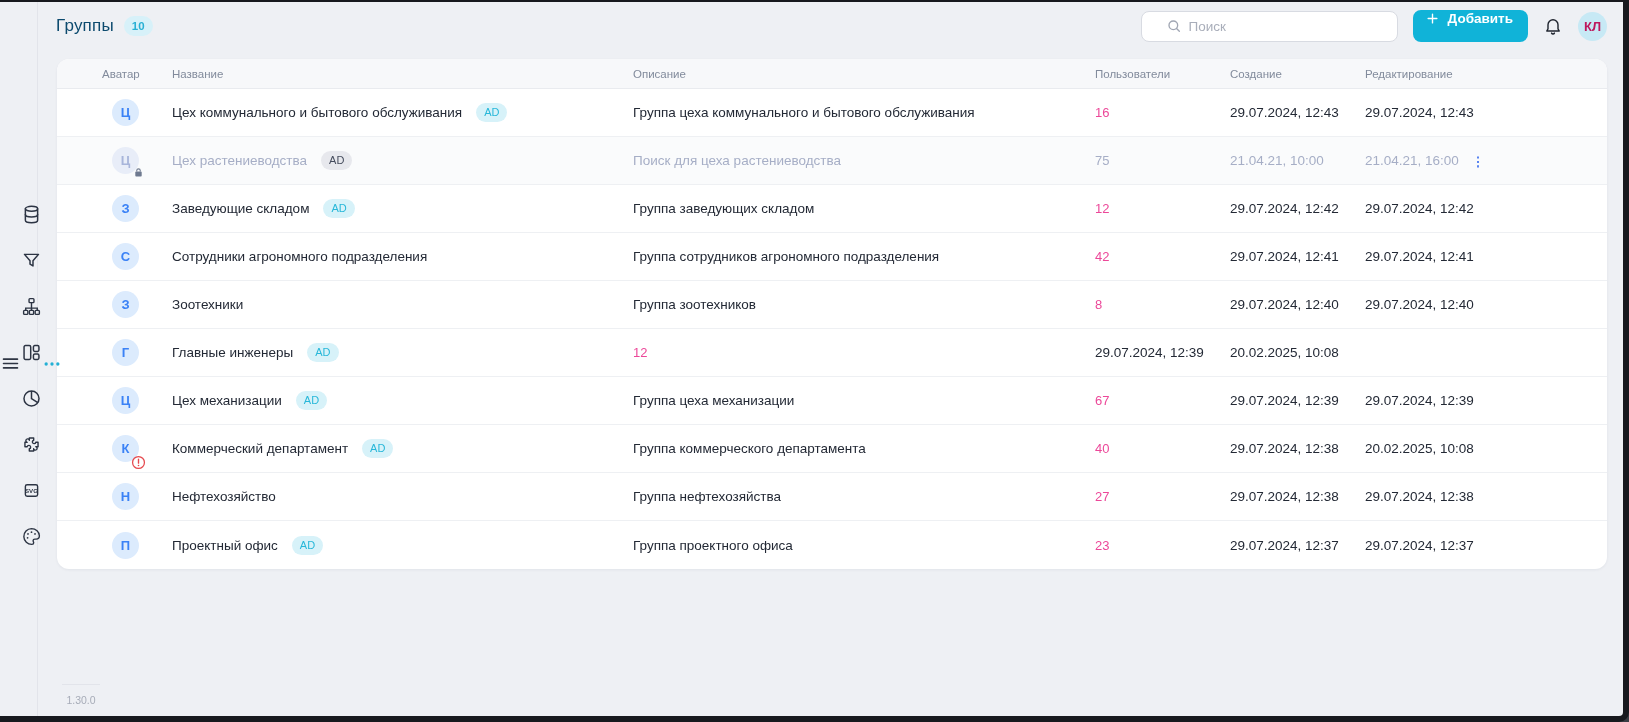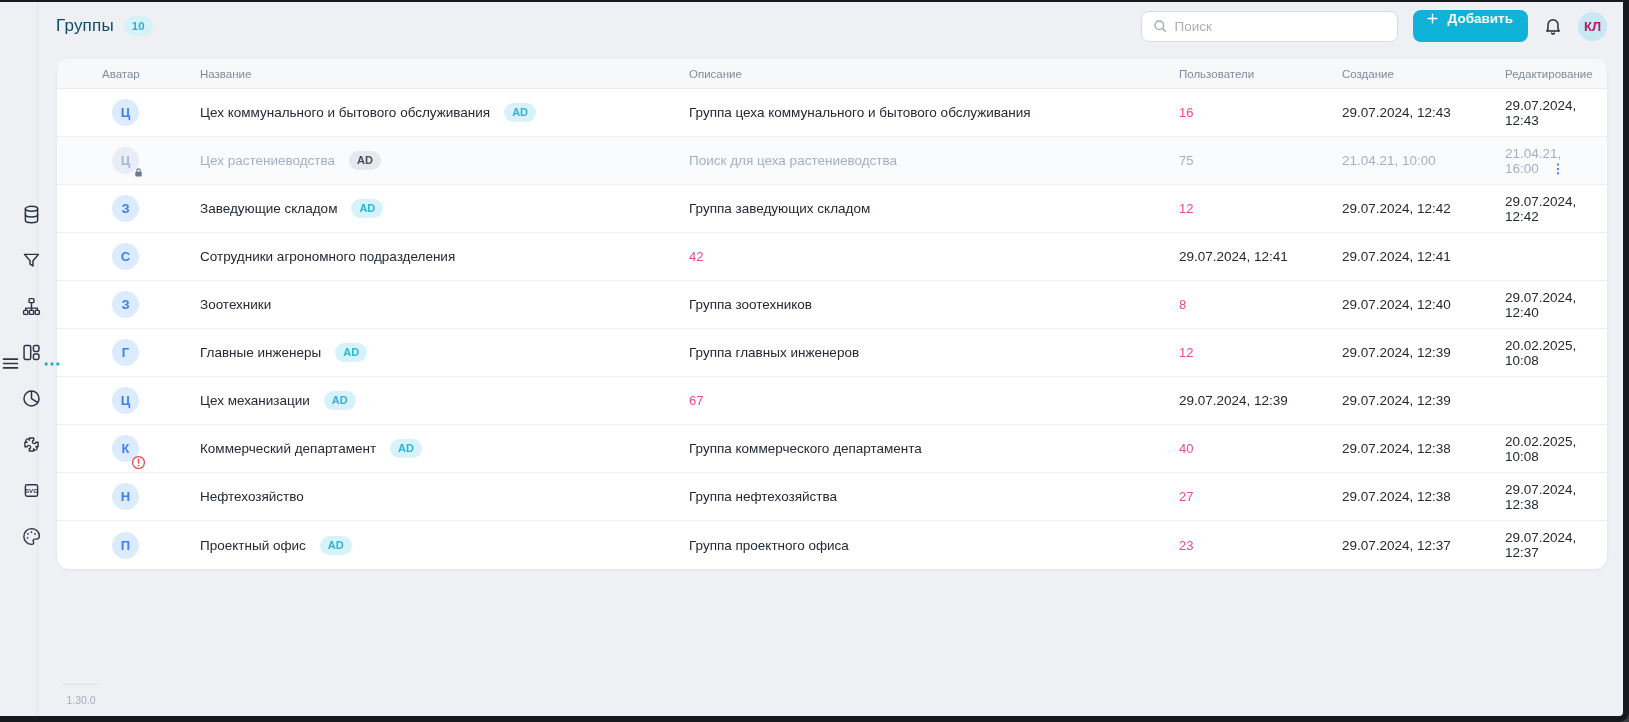--- a/index.html
+++ b/index.html
@@ -33,45 +33,45 @@
   .version { display:block; text-align:center; font-size:10.5px; color:#a7acb8; padding:9px 0 10px; }
 
   
   .main { flex:1; min-width:0; display:flex; flex-direction:column; }
 
   .topbar { height:48px; display:flex; align-items:center; padding:0 16px 0 18px; }
   .page-title { font-size:17px; font-weight:400; color:#0c4a6e; letter-spacing:.2px;text-align:right; }
   .count-badge { background:#d7f1f9; color:#29b0d4; font-size:11.5px; font-weight:700; border-radius:11px; padding:4px 8px; margin-left:10px; }
   .topbar-right { margin-left:auto; display:flex; align-items:center; gap:15px; }
 
-  .search-box { width:257px; height:31px; background:#fff; border:1px solid #d8dbe2; border-radius:8px; display:flex; align-items:center; padding:0 10px; gap:7px; color:#a0a6b3; }
+  .search-box { width:257px; height:31px; background:#fff; border:1px solid #d8dbe2; border-radius:8px; display:flex; align-items:center; padding:0 24px; gap:7px; color:#a0a6b3; }
   .search-box input { border:0; outline:0; background:transparent; width:100%; font-size:13.5px; font-family:"Liberation Sans",sans-serif; color:#30343d; }
   .search-box input::placeholder { color:#a9aeba; }
 
   .add-btn { height:32px; border:0; background:#10b3d8; color:#fff; border-radius:8px; font-family:"Liberation Sans",sans-serif; font-size:13.5px; font-weight:700; padding:0 15px 16px 12px; display:flex; align-items:center; gap:8px; cursor:pointer; }
 
   .bell-btn { color:#20252f; display:flex; cursor:pointer; }
   .user-avatar { width:29px; height:29px; border-radius:50%; background:#c7e9f5; color:#be185d; font-size:13px; font-weight:700; display:flex; align-items:center; justify-content:center; cursor:pointer; }
 
   
   .card { margin:9px 16px 0 19px; background:#fff; border-radius:12px; box-shadow:0 1px 3px rgba(25,35,60,.06); overflow:hidden; }
 
-  .tgrid { display:grid; grid-template-columns:62px 461px 462px 135px 135px 1fr; align-items:center; padding-left:53px; padding-right:12px;gap:28px; }
+  .tgrid { display:grid; grid-template-columns:62px 461px 462px 135px 135px 1fr; align-items:center; padding-left:53px; padding-right:12px; }
   .thead { height:30px; background:#f7f8fa; border-bottom:1px solid #e9ebef; color:#828b9c; font-size:11.5px; }
   .trow { height:48px; border-bottom:1px solid #eef0f3; font-size:13.5px; color:#232935; cursor:pointer; }
   .trow:last-child { border-bottom:0; }
 
   .cell-avatar { position:relative; width:27px; height:27px; margin-left:2px; }
   .avatar-circle { width:27px; height:27px; border-radius:50%; background:#dcebfd; color:#3b82f6; font-size:13px; font-weight:600; display:flex; align-items:center; justify-content:center; }
   .lock-badge { position:absolute; right:-5px; bottom:-4px; color:#6f7a90; display:flex; }
   .warn-badge { position:absolute; right:-7px; bottom:-8px; display:flex; }
 
   .cell-name { display:flex; align-items:center; padding-right:26px; }
   .name-text { font-weight:400; }
-  .ad-badge { margin-left:14px; background:#d7f2f9; color:#27b7d9; font-size:11px; font-weight:700; border-radius:11px; padding:4px 8px; line-height:1; }
+  .ad-badge { margin-left:14px; background:#d7f2f9; color:#27b7d9; font-size:11px; font-weight:400; border-radius:11px; padding:4px 8px; line-height:1; }
 
   .cell-users { color:#ec4899; font-size:13px; }
   .cell-date { color:#232935; }
   .row-menu { color:#4f7df0; font-size:13px; font-weight:700; margin-left:9px; line-height:1; display:inline-block; vertical-align:middle; }
 
   
   .trow.disabled { background:#fafbfc; color:#a6aec6; }
   .trow.disabled .avatar-circle { background:#e8edf8; color:#a8b5da; }
   .trow.disabled .cell-users, .trow.disabled .cell-date { color:#a6aec6; }
   .trow.disabled .ad-badge { background:#e7e8ed; color:#454c5d; }
@@ -288,20 +288,23 @@
     <div>
       <div class="cell-avatar">
         <span class="avatar-circle">С</span>
 
       </div>
     </div>
     <div class="cell-name">
       <span class="name-text">Сотрудники агрономного подразделения</span>
 
     </div>
+    <div>
+      <span>Группа сотрудников агрономного подразделения</span>
+    </div>
     <div class="cell-users">
       <span>42</span>
     </div>
     <div class="cell-date">
       <span>29.07.2024, 12:41</span>
     </div>
     <div class="cell-date">
       <span>29.07.2024, 12:41</span>
       
     </div>
@@ -337,23 +340,20 @@
     <div>
       <div class="cell-avatar">
         <span class="avatar-circle">Г</span>
 
       </div>
     </div>
     <div class="cell-name">
       <span class="name-text">Главные инженеры</span>
       <span class="ad-badge">AD</span>
     </div>
-    <div>
-      <span>Группа главных инженеров</span>
-    </div>
     <div class="cell-users">
       <span>12</span>
     </div>
     <div class="cell-date">
       <span>29.07.2024, 12:39</span>
     </div>
     <div class="cell-date">
       <span>20.02.2025, 10:08</span>
       
     </div>
@@ -362,20 +362,23 @@
   <div class="tgrid trow">
     <div>
       <div class="cell-avatar">
         <span class="avatar-circle">Ц</span>
 
       </div>
     </div>
     <div class="cell-name">
       <span class="name-text">Цех механизации</span>
       <span class="ad-badge">AD</span>
+    </div>
+    <div>
+      <span>Группа цеха механизации</span>
     </div>
     <div class="cell-users">
       <span>67</span>
     </div>
     <div class="cell-date">
       <span>29.07.2024, 12:39</span>
     </div>
     <div class="cell-date">
       <span>29.07.2024, 12:39</span>
       

